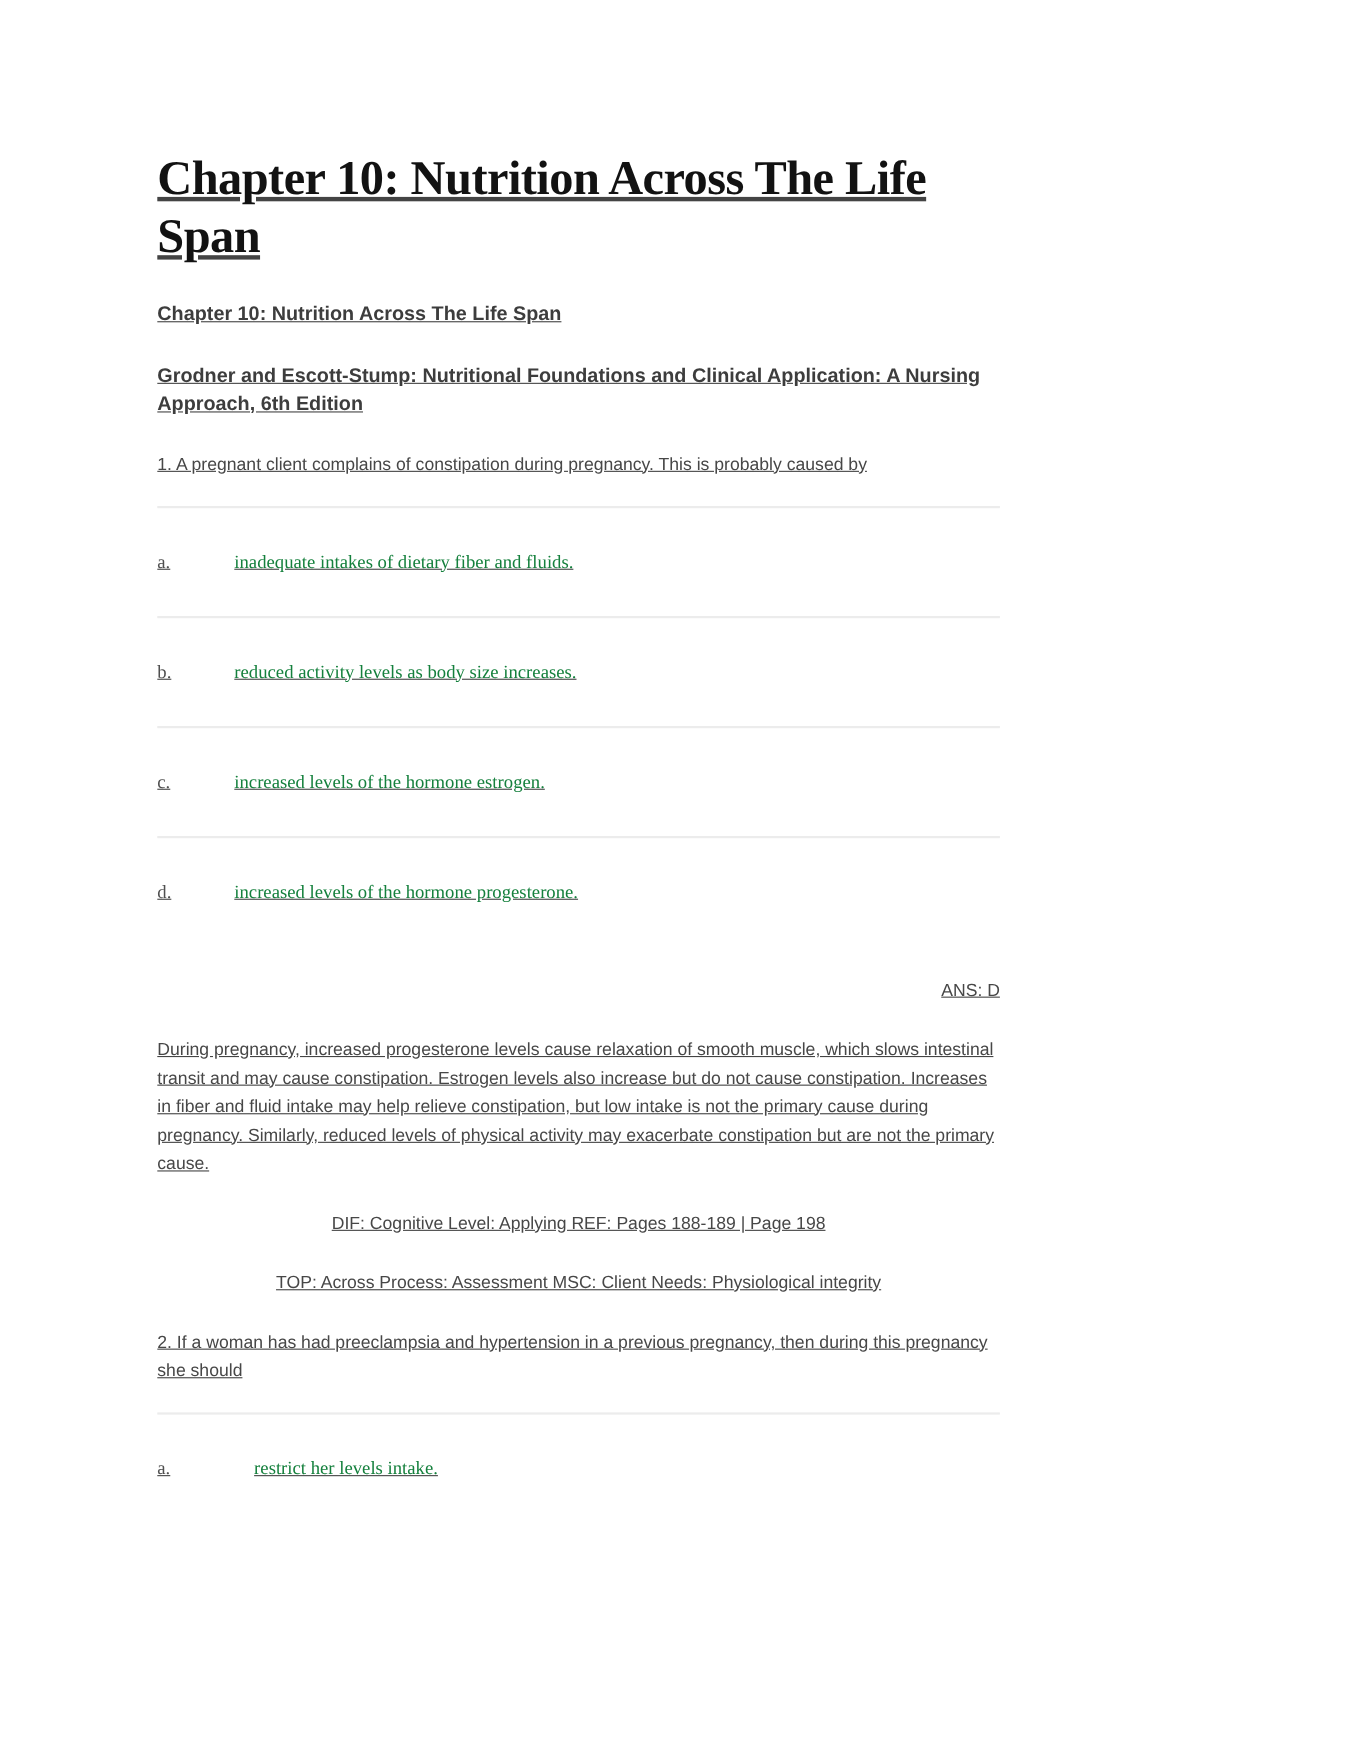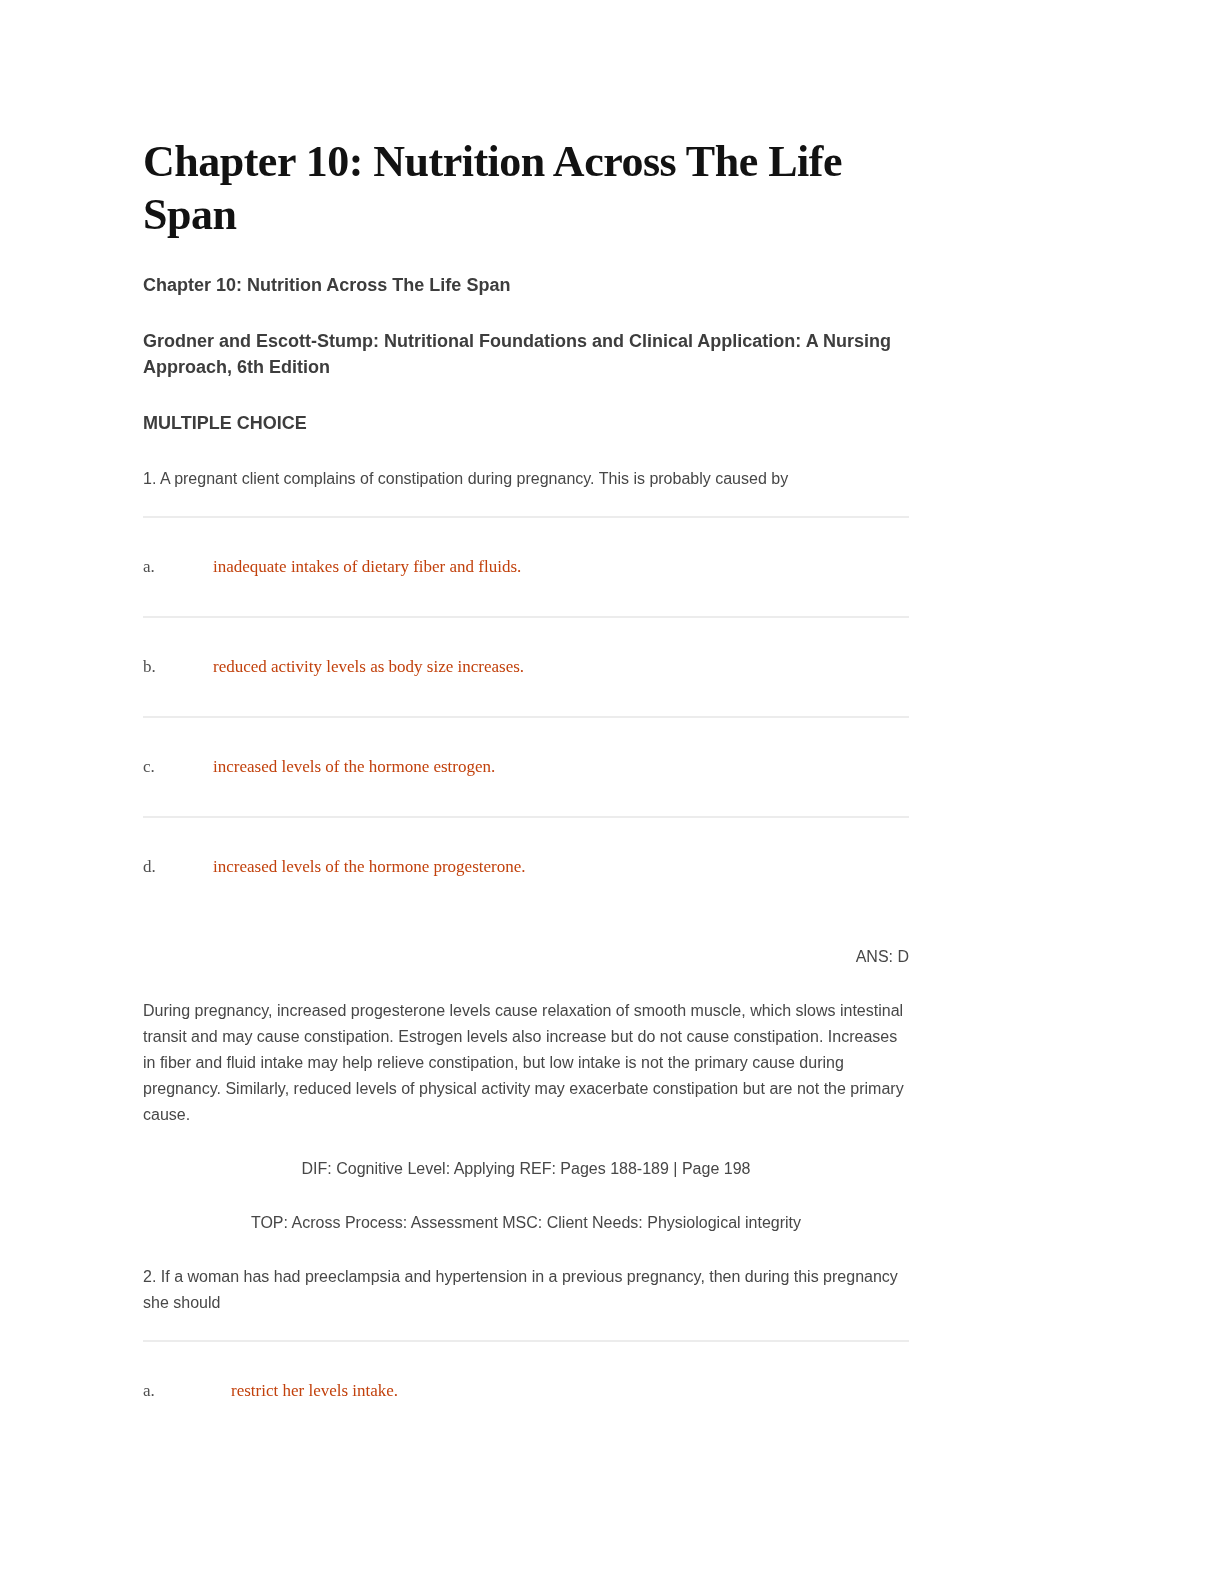--- a/index.html
+++ b/index.html
@@ -9,20 +9,21 @@
     height: 1584px;
     background: #ffffff;
     font-family: "Liberation Sans", sans-serif;
     color: #444444;
     overflow: hidden;
   }
   .page {
     width: 995px;
     height: 1584px;
     padding: 0 86px 0 143px;
+    text-decoration: underline;
   }
   .doc-title {
     margin: 0 0 30px 0;
     padding-top: 136px;
     font-family: "Liberation Serif", serif;
     font-weight: 700;
     font-size: 44px;
     line-height: 1.2;
     color: #121212;
     letter-spacing: -0.5px;
@@ -57,38 +58,37 @@
     font-size: 17px;
     line-height: 22px;
     color: #4f4f4f;
   }
   .options-table.indent2 .option-letter { flex-basis: 88px; }
   .option-text {
     flex: 1 1 auto;
     font-family: "Liberation Serif", serif;
     font-size: 17px;
     line-height: 22px;
-    color: #c2410c;
+    color: #15803d;
   }
   .answer-line { margin-bottom: 28px; text-align: right; }
   .rationale { margin-bottom: 28px; }
   .meta-line { margin-bottom: 28px; text-align: center; }
 </style>
 </head>
 <body>
 
 <div class="page">
 
   <h1 class="doc-title">Chapter 10: Nutrition Across The Life Span</h1>
 
   <p class="h2">Chapter 10: Nutrition Across The Life Span</p>
 
   <p class="h2">Grodner and Escott-Stump: Nutritional Foundations and Clinical Application: A Nursing Approach, 6th Edition</p>
 
-  <p class="h2">MULTIPLE CHOICE</p>
 
   <section>
     <p class="body-text question-text">1. A pregnant client complains of constipation during pregnancy. This is probably caused by</p>
 
     <div class="options-table">
       <div class="option-row">
         <div class="option-letter">a.</div>
         <div class="option-text">inadequate intakes of dietary fiber and fluids.</div>
       </div>
       <div class="option-row">

